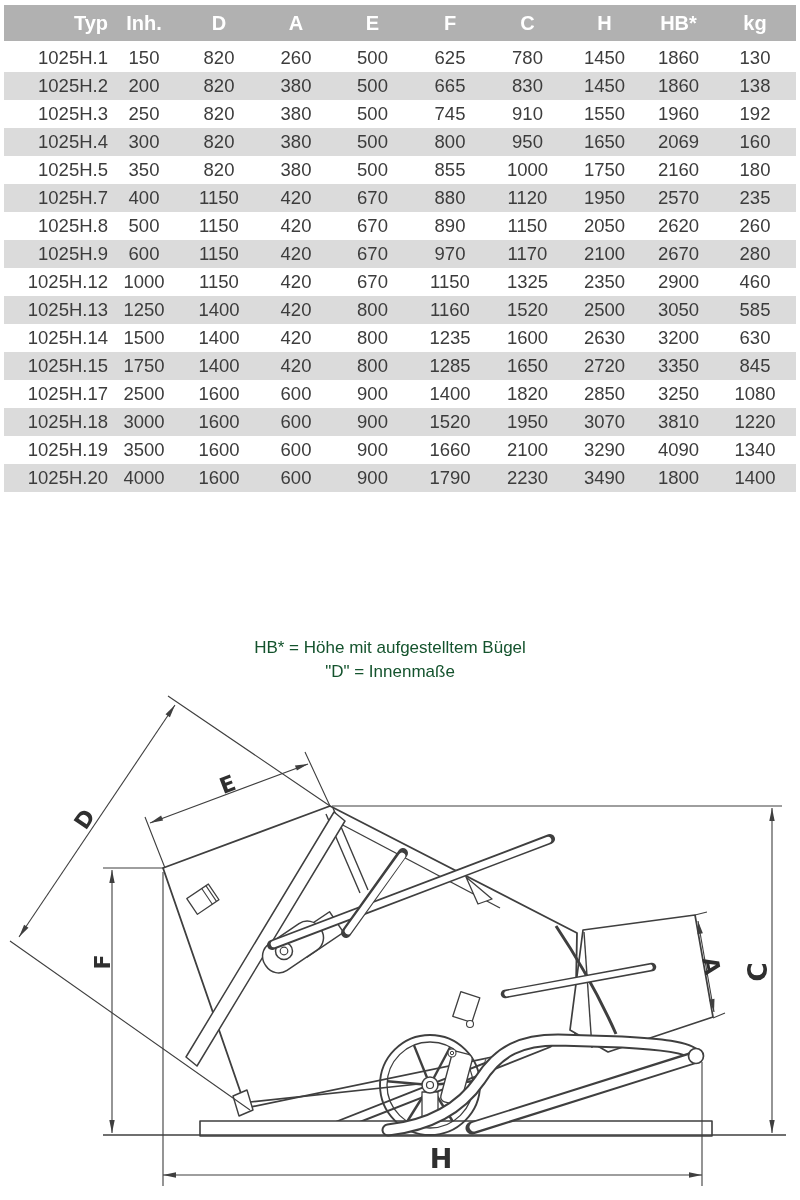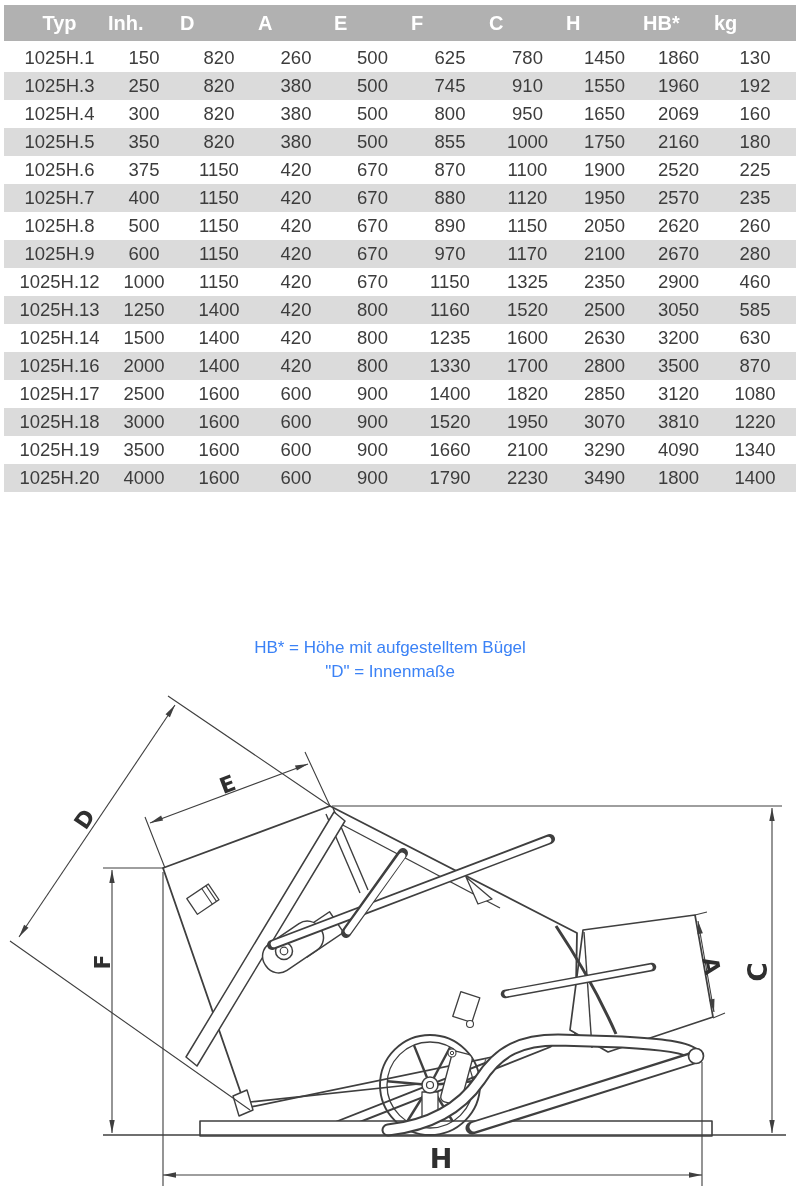--- a/index.html
+++ b/index.html
@@ -14,32 +14,32 @@
     font-family:"Liberation Sans","DejaVu Sans",sans-serif;
   }
   
   table.spec{
     position:absolute;left:4px;top:5px;width:792px;
     border-collapse:collapse;table-layout:fixed;
   }
   table.spec th{
     background:var(--header-bg);color:#ffffff;
     font-size:20px;font-weight:bold;height:36px;
-    text-align:left;border-bottom:3px solid #fff;padding:0;
+    text-align:center;border-bottom:3px solid #fff;padding:0;
   }
   table.spec td{
     font-size:18.5px;color:var(--ink);height:28px;
     text-align:center;padding:0;white-space:nowrap;
   }
-  table.spec th.left,table.spec td.left{text-align:center;padding-left:7px;}
+  table.spec th.left,table.spec td.left{text-align:right;padding-left:7px;}
   table.spec tbody tr:nth-child(even){background:var(--row-alt);}
   
   .notes{
     position:absolute;top:636px;left:0;width:780px;
-    text-align:center;font-size:17px;color:#3b82f6;line-height:24px;
+    text-align:center;font-size:17px;color:#14532d;line-height:24px;
   }
   
   svg.drawing{position:absolute;top:685px;left:0;}
   svg.drawing .edge{fill:#ffffff;stroke:var(--line);stroke-width:1.8;stroke-linejoin:round;}
   svg.drawing .thin{fill:none;stroke:var(--line);stroke-width:1.4;}
   svg.drawing .dim{fill:none;stroke:var(--line);stroke-width:1.1;}
   svg.drawing .arrow{fill:var(--line);stroke:none;}
   svg.drawing .tube-o{fill:none;stroke:var(--line);stroke-linecap:round;stroke-linejoin:round;}
   svg.drawing .tube-i{fill:none;stroke:#ffffff;stroke-linecap:round;stroke-linejoin:round;}
   svg.drawing text{
@@ -84,20 +84,32 @@
         <td>820</td>
         <td>260</td>
         <td>500</td>
         <td>625</td>
         <td>780</td>
         <td>1450</td>
         <td>1860</td>
         <td>130</td>
       </tr>
       <tr>
+        <td class="left">1025H.2</td>
+        <td>200</td>
+        <td>820</td>
+        <td>380</td>
+        <td>500</td>
+        <td>665</td>
+        <td>830</td>
+        <td>1450</td>
+        <td>1860</td>
+        <td>138</td>
+      </tr>
+      <tr>
         <td class="left">1025H.3</td>
         <td>250</td>
         <td>820</td>
         <td>380</td>
         <td>500</td>
         <td>745</td>
         <td>910</td>
         <td>1550</td>
         <td>1960</td>
         <td>192</td>
@@ -118,32 +130,20 @@
         <td class="left">1025H.5</td>
         <td>350</td>
         <td>820</td>
         <td>380</td>
         <td>500</td>
         <td>855</td>
         <td>1000</td>
         <td>1750</td>
         <td>2160</td>
         <td>180</td>
-      </tr>
-      <tr>
-        <td class="left">1025H.6</td>
-        <td>375</td>
-        <td>1150</td>
-        <td>420</td>
-        <td>670</td>
-        <td>870</td>
-        <td>1100</td>
-        <td>1900</td>
-        <td>2520</td>
-        <td>225</td>
       </tr>
       <tr>
         <td class="left">1025H.7</td>
         <td>400</td>
         <td>1150</td>
         <td>420</td>
         <td>670</td>
         <td>880</td>
         <td>1120</td>
         <td>1950</td>
@@ -204,41 +204,41 @@
         <td>1400</td>
         <td>420</td>
         <td>800</td>
         <td>1235</td>
         <td>1600</td>
         <td>2630</td>
         <td>3200</td>
         <td>630</td>
       </tr>
       <tr>
-        <td class="left">1025H.16</td>
-        <td>2000</td>
+        <td class="left">1025H.15</td>
+        <td>1750</td>
         <td>1400</td>
         <td>420</td>
         <td>800</td>
-        <td>1330</td>
-        <td>1700</td>
-        <td>2800</td>
-        <td>3500</td>
-        <td>870</td>
+        <td>1285</td>
+        <td>1650</td>
+        <td>2720</td>
+        <td>3350</td>
+        <td>845</td>
       </tr>
       <tr>
         <td class="left">1025H.17</td>
         <td>2500</td>
         <td>1600</td>
         <td>600</td>
         <td>900</td>
         <td>1400</td>
         <td>1820</td>
         <td>2850</td>
-        <td>3120</td>
+        <td>3250</td>
         <td>1080</td>
       </tr>
       <tr>
         <td class="left">1025H.18</td>
         <td>3000</td>
         <td>1600</td>
         <td>600</td>
         <td>900</td>
         <td>1520</td>
         <td>1950</td>

